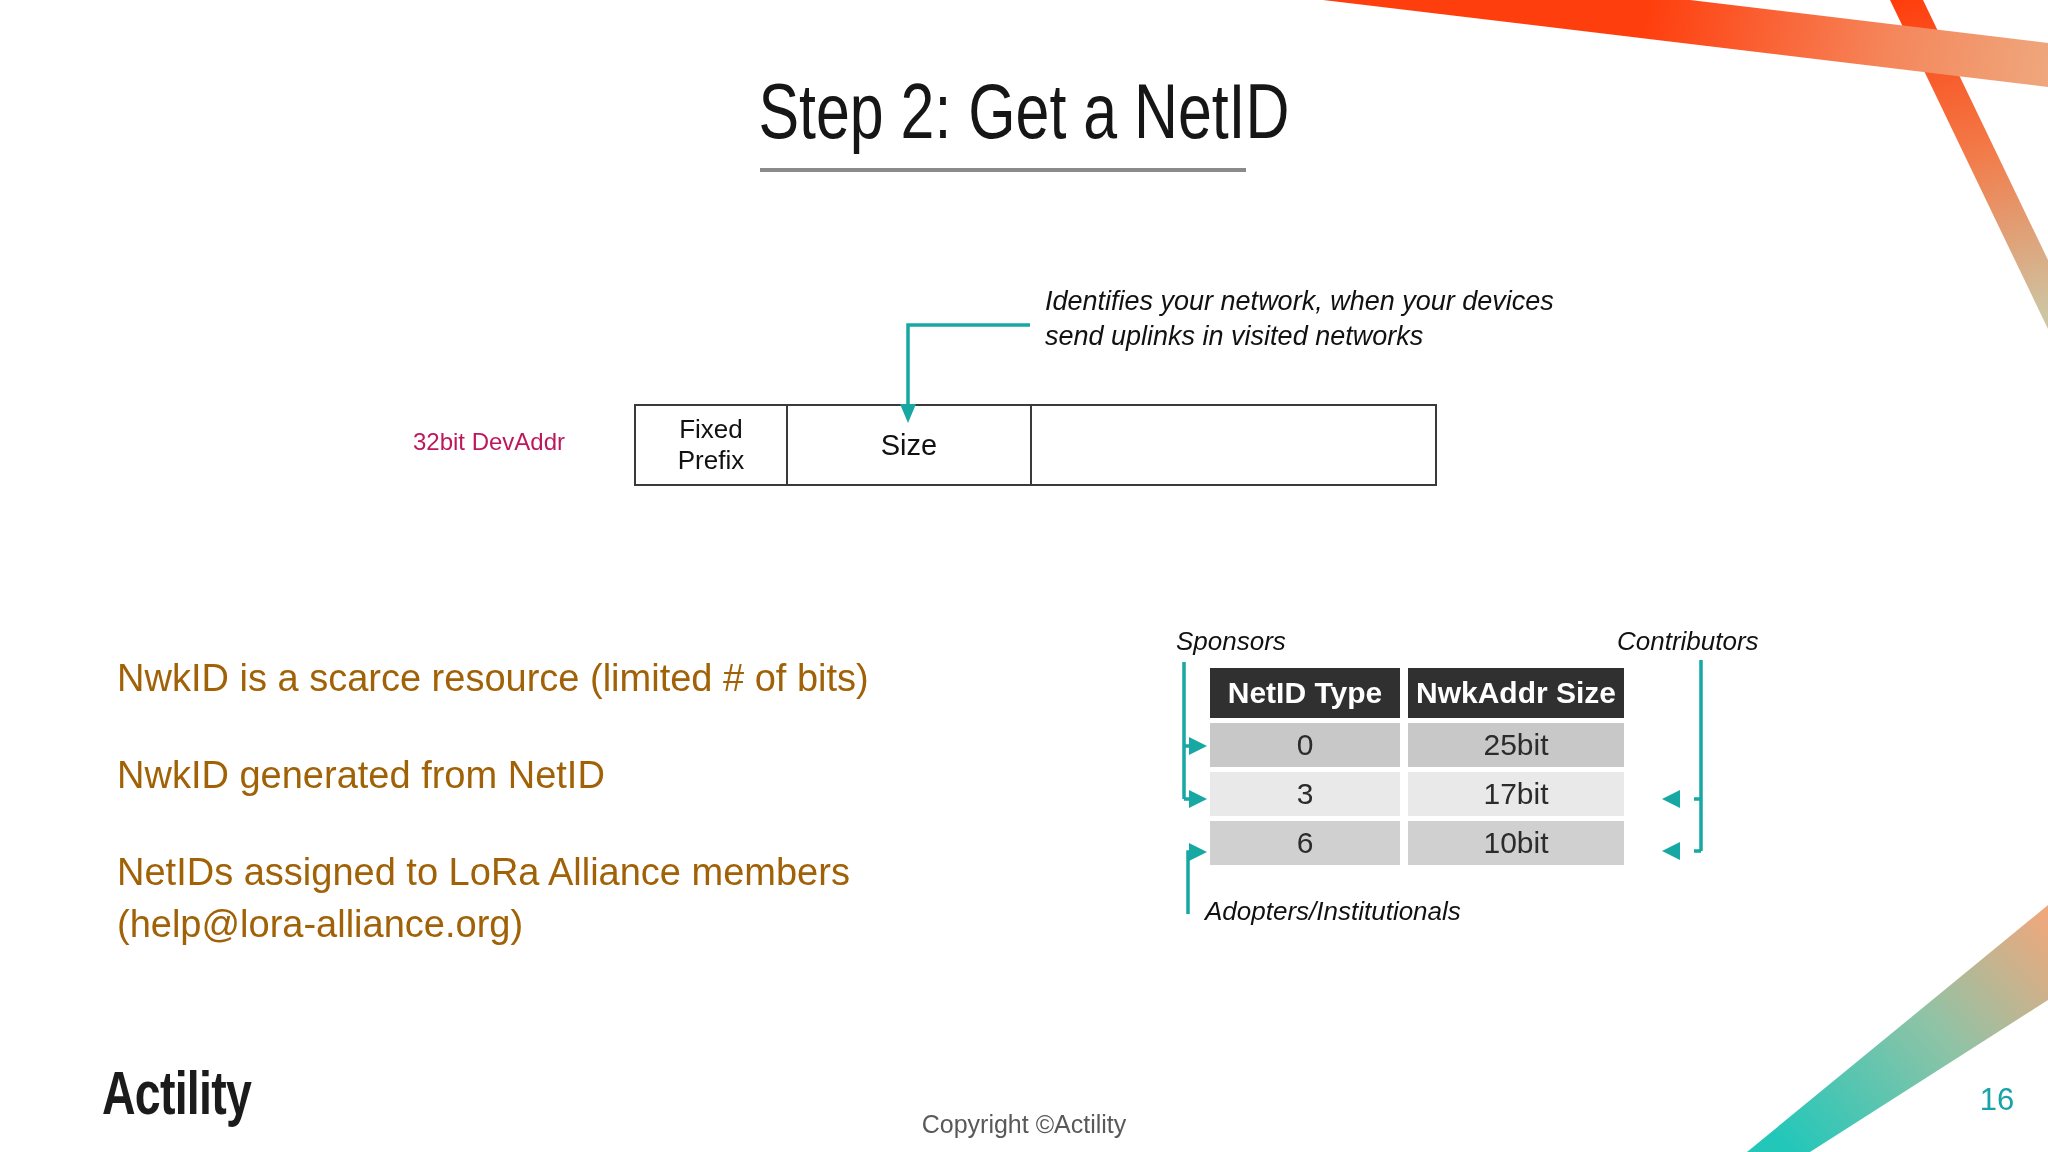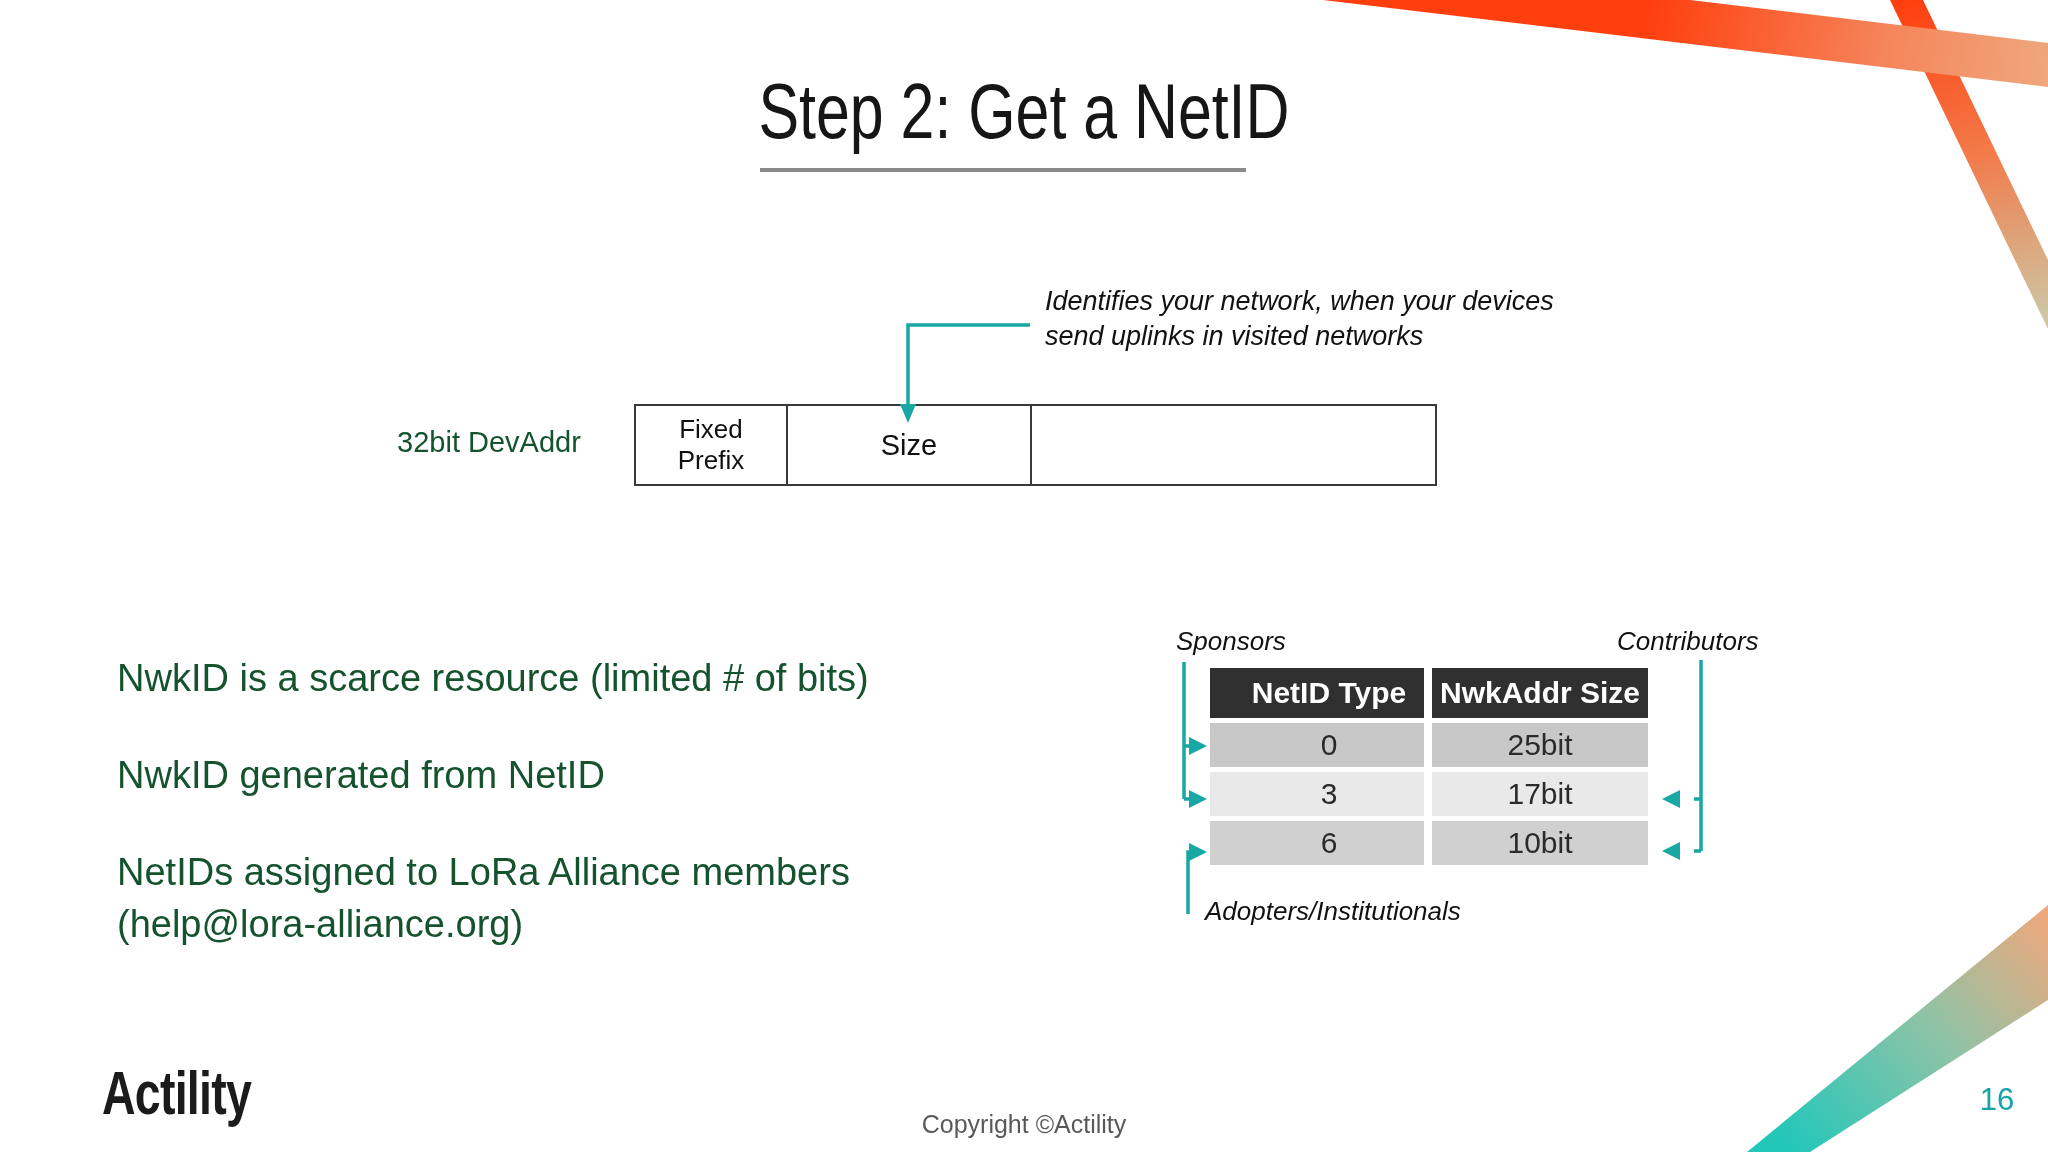--- a/index.html
+++ b/index.html
@@ -28,47 +28,47 @@
   
   .annotation{
     left:1045px;top:284px;
     font-size:27px;line-height:35px;font-style:italic;color:#111;
     white-space:pre-line;z-index:4;
   }
 
   
   .devaddr-label{
     left:384px;top:424px;width:210px;text-align:center;
-    font-size:29px;line-height:36px;color:#14532d;z-index:4;
+    font-size:24px;line-height:36px;color:#be185d;z-index:4;
   }
   .devaddr-box{
     left:634px;top:404px;width:803px;height:82px;
     border:2px solid #3a3a3a;display:flex;box-sizing:border-box;
     background:#fff;z-index:3;
   }
   .devaddr-cell{
     display:flex;align-items:center;justify-content:center;
     font-size:29px;color:#111;text-align:center;
   }
   .devaddr-cell.c0{width:150px;border-right:2px solid #3a3a3a;font-size:26px;line-height:31px;white-space:pre-line;}
   .devaddr-cell.c1{width:242px;border-right:2px solid #3a3a3a;}
   .devaddr-cell.c2{flex:1;}
 
   
   .bullet{
-    left:117px;font-size:38px;line-height:52px;color:#14532d;
+    left:117px;font-size:38px;line-height:52px;color:#a16207;
     white-space:pre-line;z-index:4;
   }
   .b0{top:652px;} .b1{top:749px;} .b2{top:846px;}
 
   
   .ntable{left:1210px;top:668px;width:449px;z-index:4;}
   .ntable .tr{display:flex;gap:8px;margin-bottom:5px;}
   .ntable .cell{display:flex;align-items:center;justify-content:center;}
-  .ntable .c-a{width:190px;padding-left:24px;} .ntable .c-b{width:216px;}
+  .ntable .c-a{width:190px;} .ntable .c-b{width:216px;}
   .ntable .th{height:50px;background:#303030;color:#fff;font-weight:bold;font-size:30px;}
   .ntable .td{height:44px;font-size:30px;color:#2b2b2b;}
   .row0 .td{background:#c8c8c8;}
   .row1 .td{background:#e9e9e9;}
   .row2 .td{background:#d0d0d0;}
 
   .callout{
     font-size:26px;font-style:italic;color:#111;z-index:4;white-space:nowrap;
   }
   .co-sponsors{left:1176px;top:626px;}

